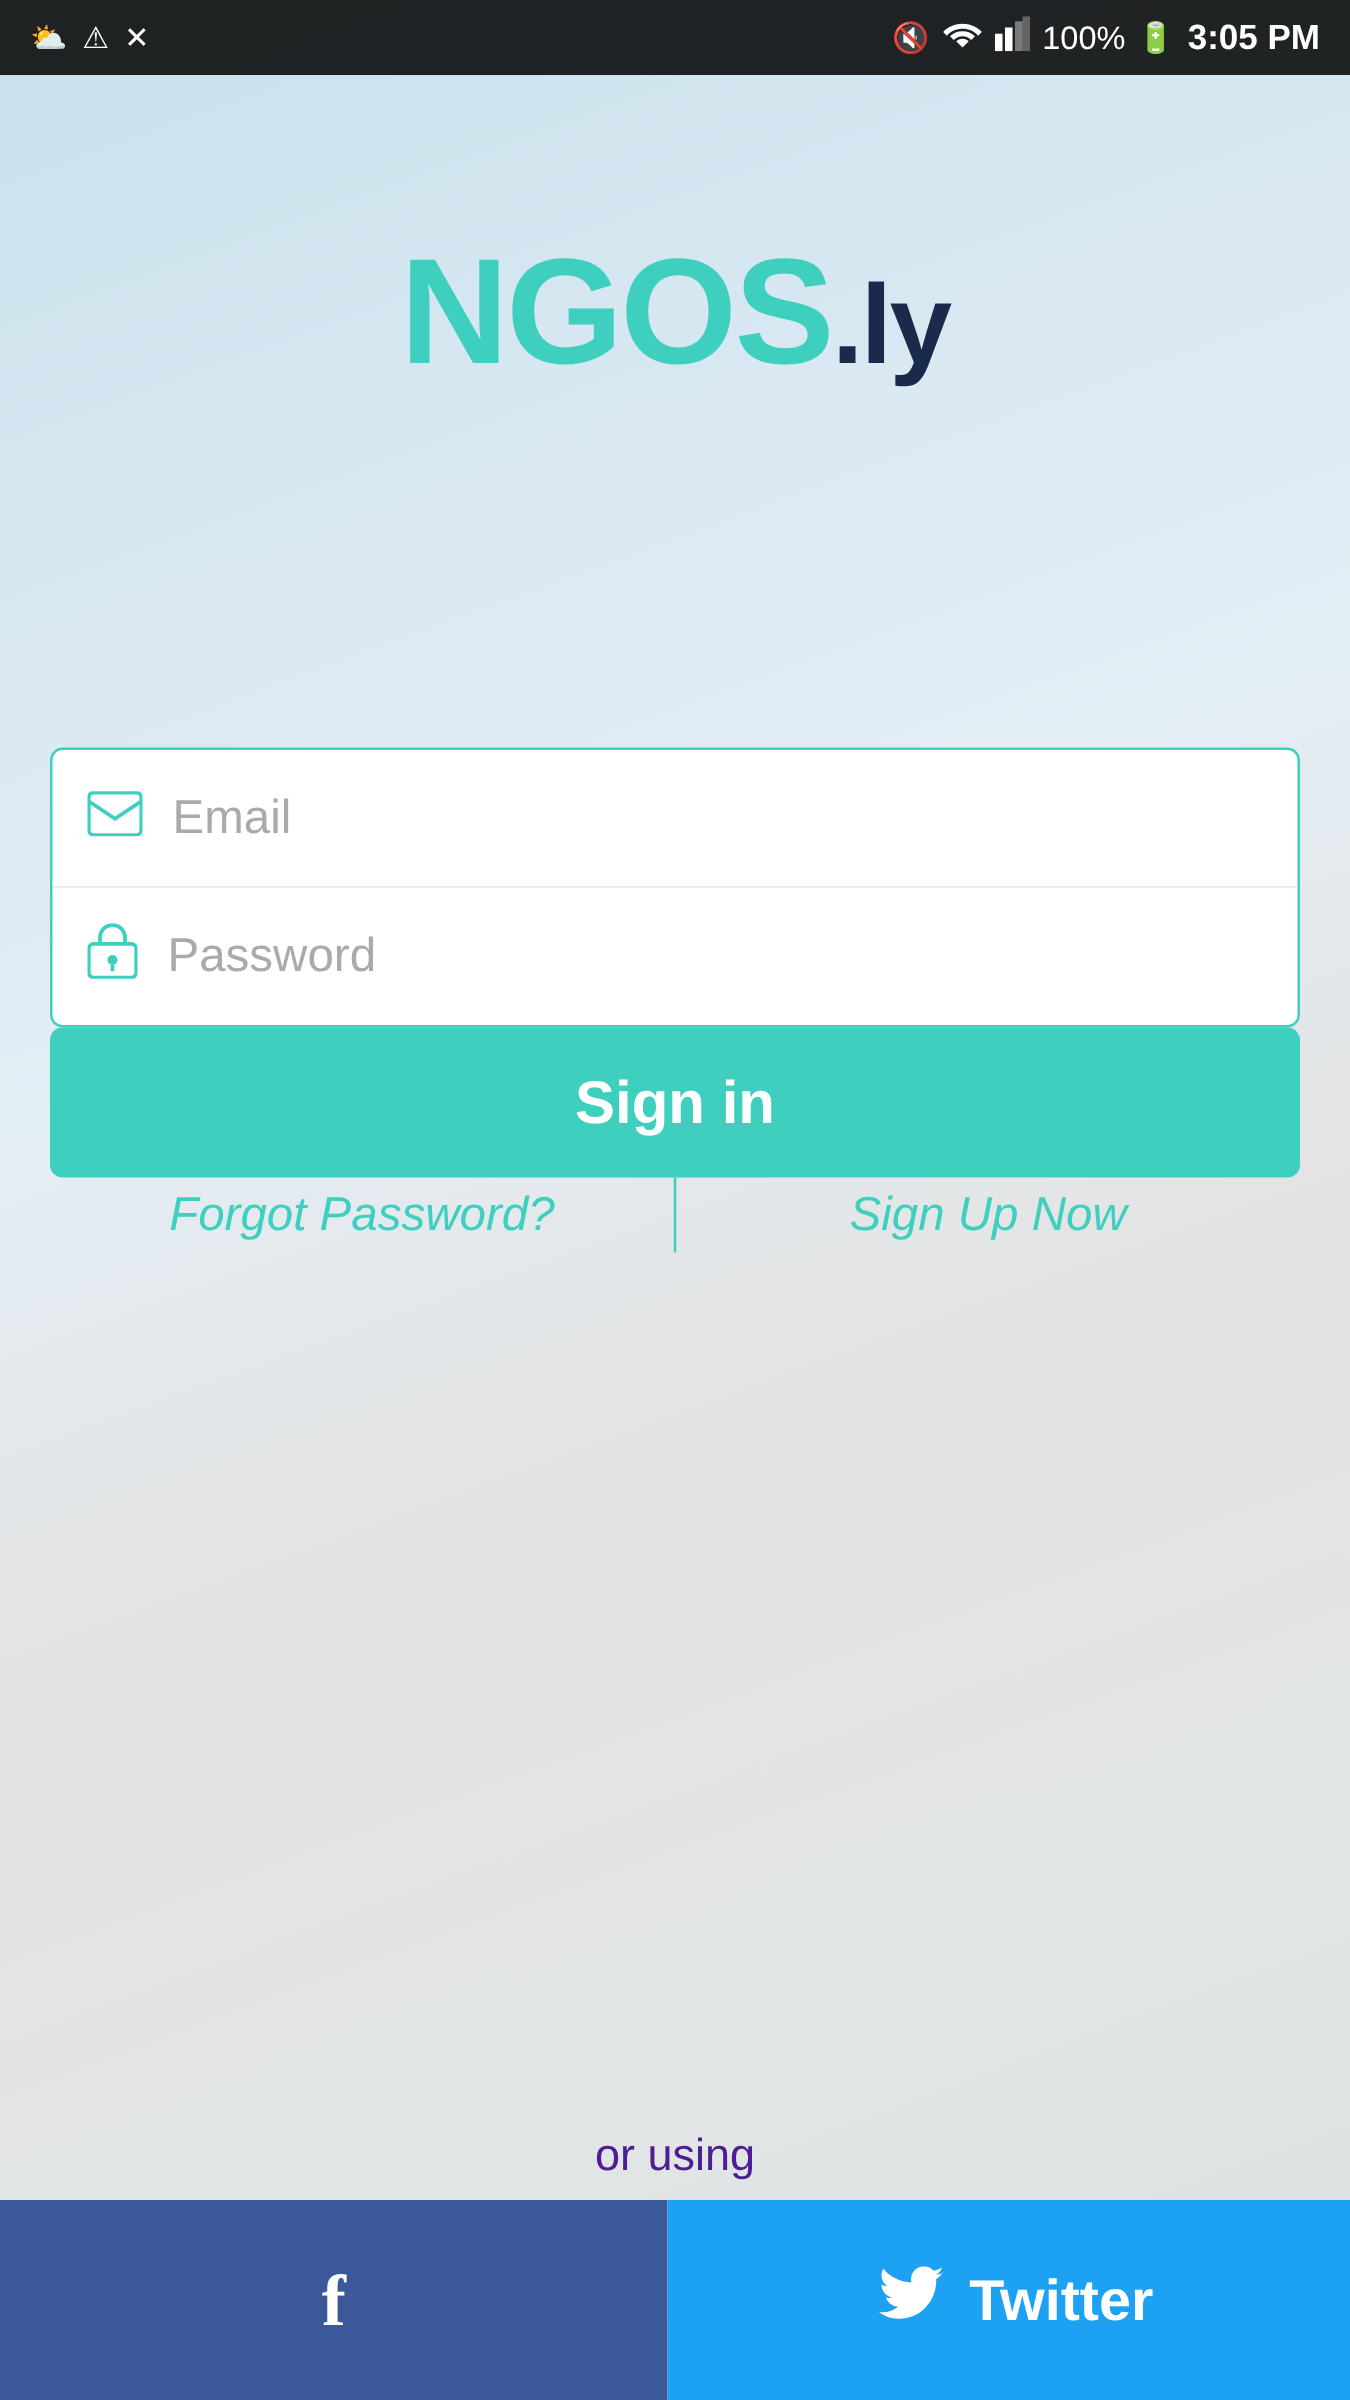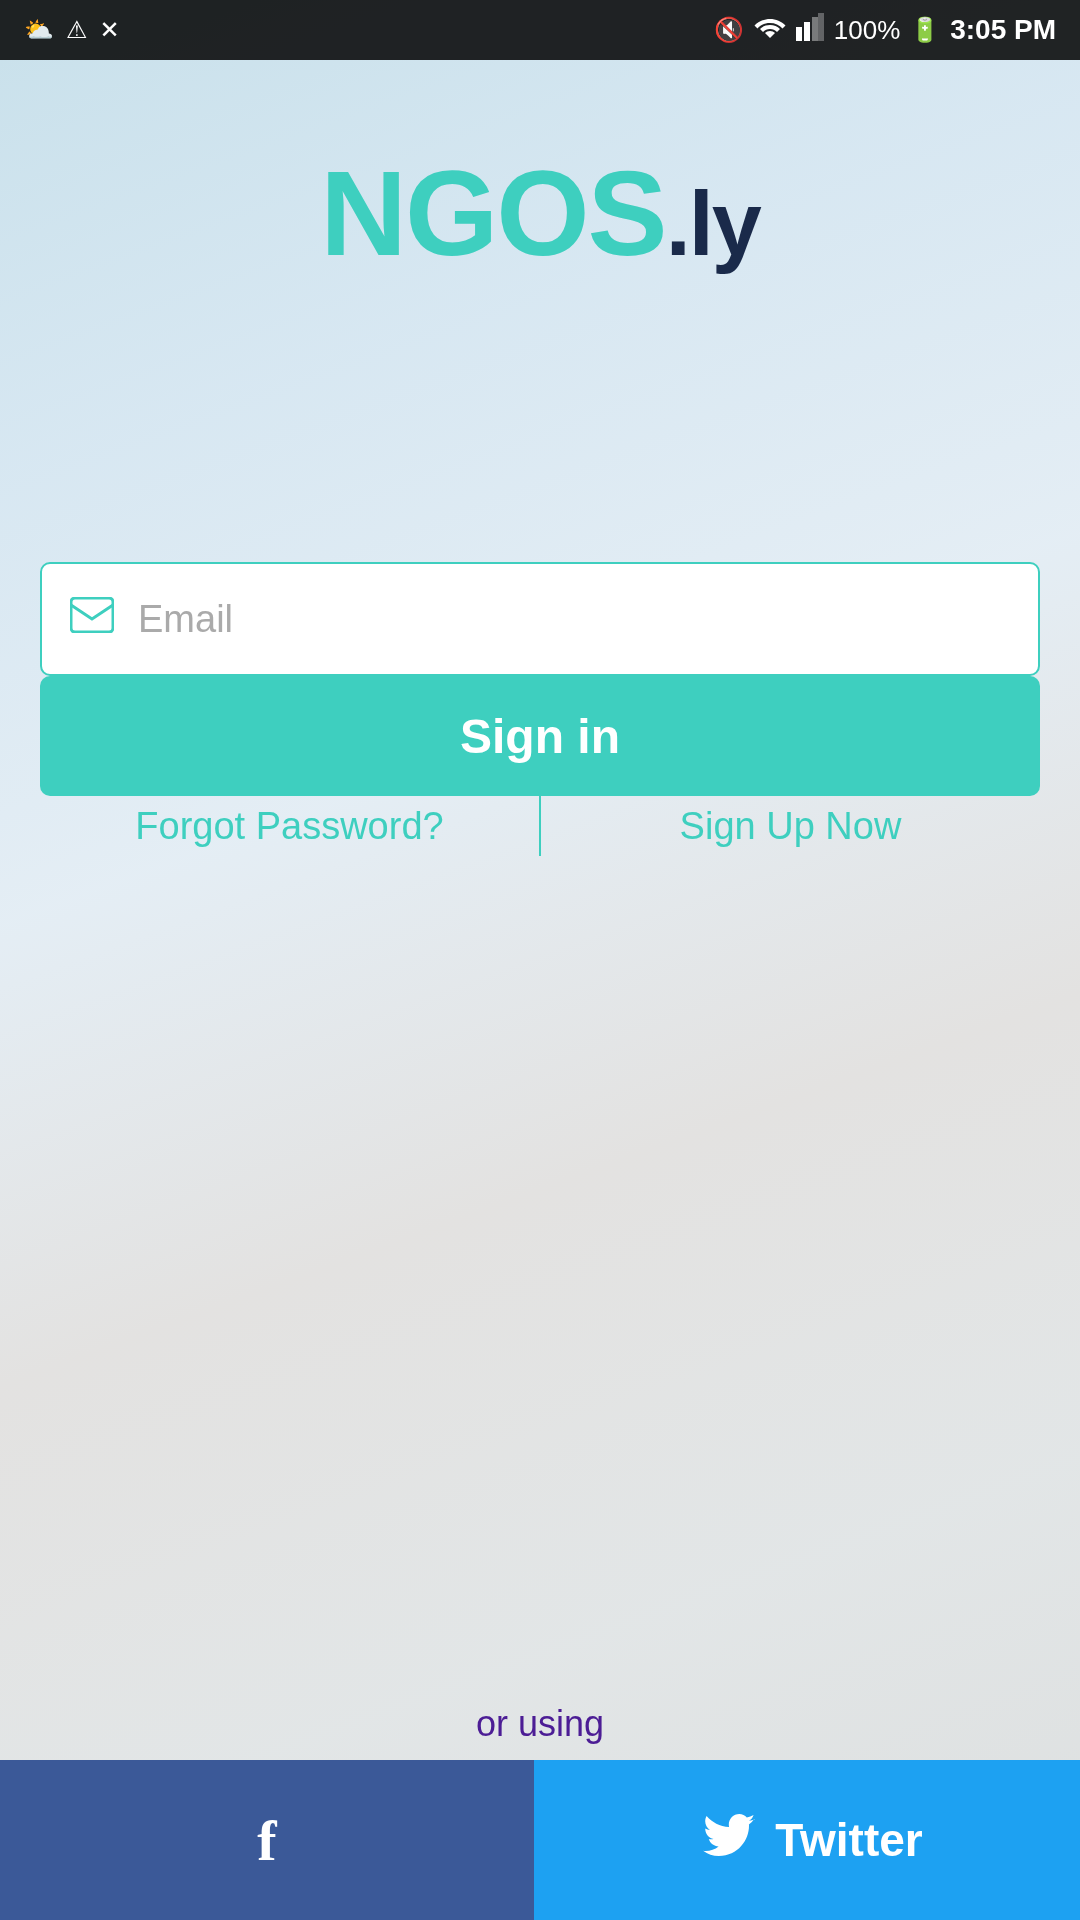--- a/index.html
+++ b/index.html
@@ -86,21 +86,21 @@
       width: 100%;
       height: calc(100% - 60px - 160px);
       display: flex;
       flex-direction: column;
       align-items: center;
       padding: 0 40px;
     }
 
     
     .logo-container {
-      margin-top: 84px;
+      margin-top: 120px;
       margin-bottom: 280px;
       text-align: left;
     }
 
     .logo-text {
       font-size: 120px;
       font-weight: 900;
       letter-spacing: -2px;
     }
 
@@ -166,20 +166,21 @@
       font-size: 48px;
       font-weight: 600;
       cursor: pointer;
     }
 
     
     .links-row {
       width: 100%;
       display: flex;
       align-items: center;
+      font-style: italic;
     }
 
     .link-text {
       color: #3ecfbf;
       font-size: 38px;
       font-weight: 500;
       cursor: pointer;
       text-decoration: none;
       flex: 1;
       text-align: center;
@@ -286,20 +287,31 @@
   <div class="form-container">
     <div class="input-row">
       <span class="input-icon">
         <svg width="44" height="36" viewBox="0 0 44 36" fill="none">
           <rect x="1" y="1" width="42" height="34" rx="4" stroke="#3ecfbf" stroke-width="3" fill="none"></rect>
           <path d="M1 8 L22 22 L43 8" stroke="#3ecfbf" stroke-width="3" fill="none"></path>
         </svg>
       </span>
       <input class="input-field" type="email" placeholder="Email" style="">
     </div>
+    <div class="input-row">
+      <span class="input-icon">
+        <svg width="40" height="46" viewBox="0 0 40 46" fill="none">
+          <rect x="1" y="18" width="38" height="27" rx="4" stroke="#3ecfbf" stroke-width="3" fill="none"></rect>
+          <path d="M10 18V13C10 7.5 14.5 3 20 3S30 7.5 30 13V18" stroke="#3ecfbf" stroke-width="3" fill="none"></path>
+          <circle cx="20" cy="31" r="4" fill="#3ecfbf"></circle>
+          <line x1="20" y1="35" x2="20" y2="40" stroke="#3ecfbf" stroke-width="3"></line>
+        </svg>
+      </span>
+      <input class="input-field" type="password" placeholder="Password" style="">
+    </div>
   </div>
 
   <button class="sign-in-btn">Sign in</button>
 
   <div class="links-row">
     <a class="link-text">Forgot Password?</a>
     <div class="link-divider"></div>
     <a class="link-text">Sign Up Now</a>
   </div>
 

